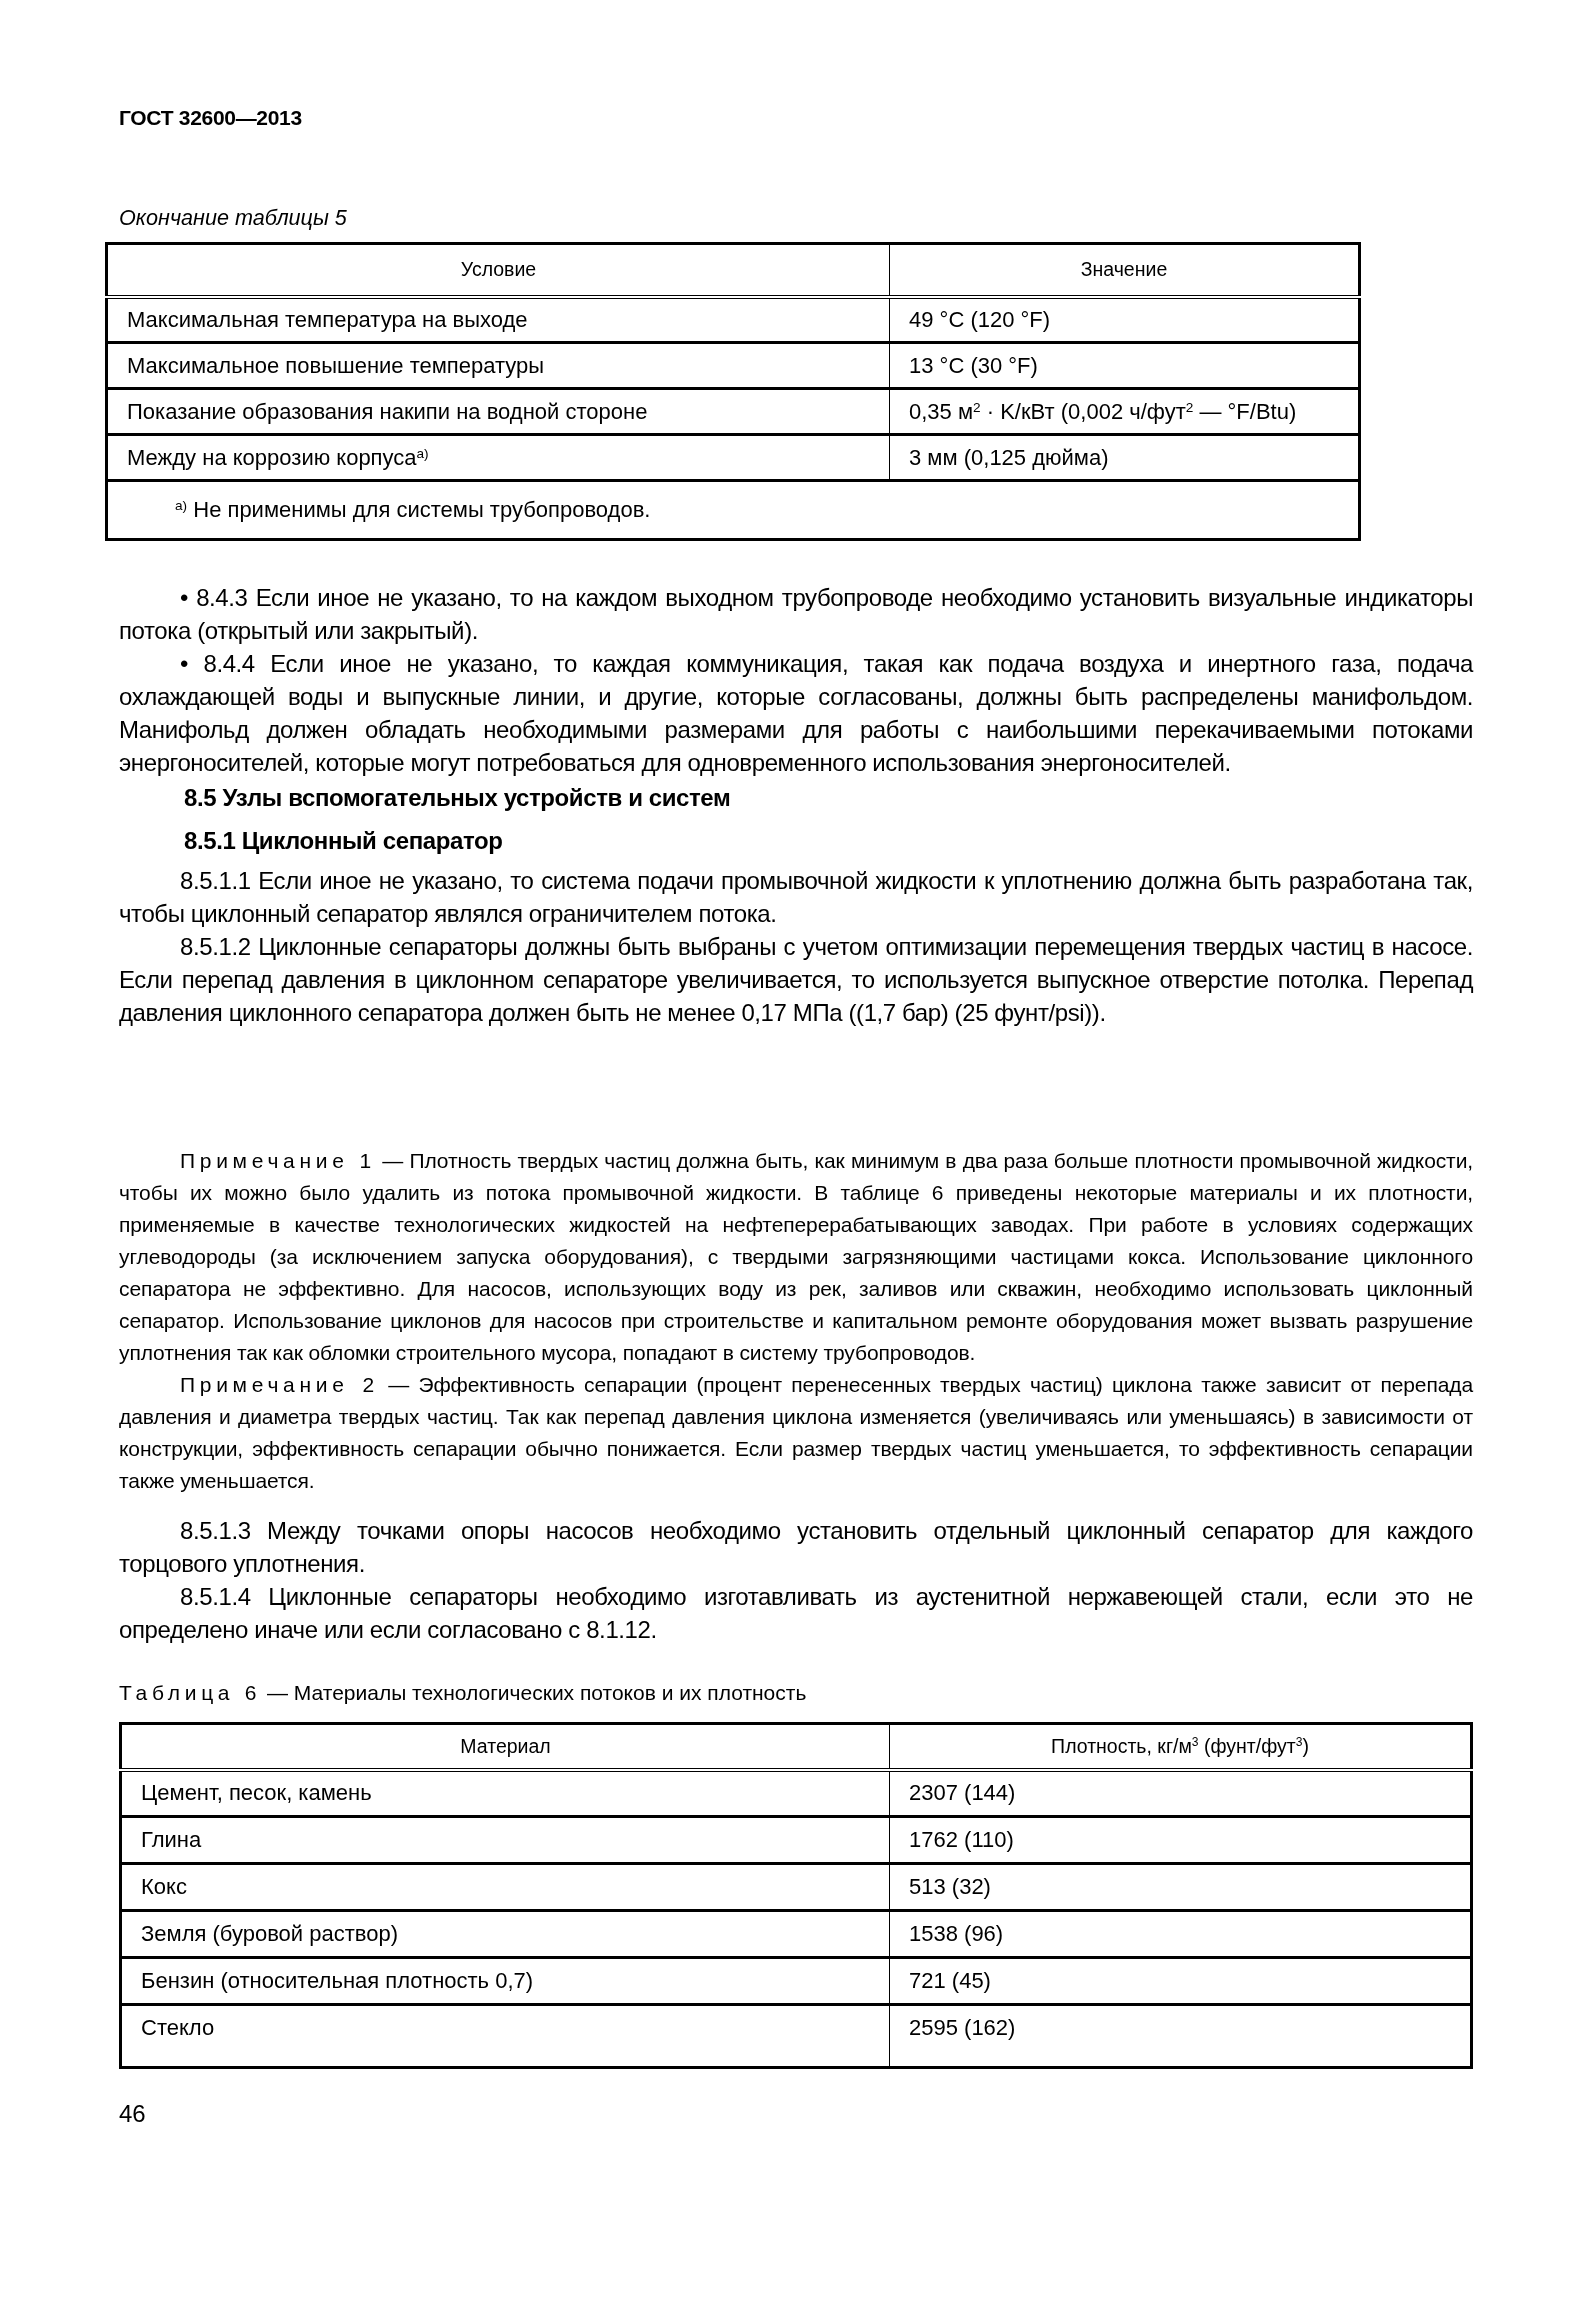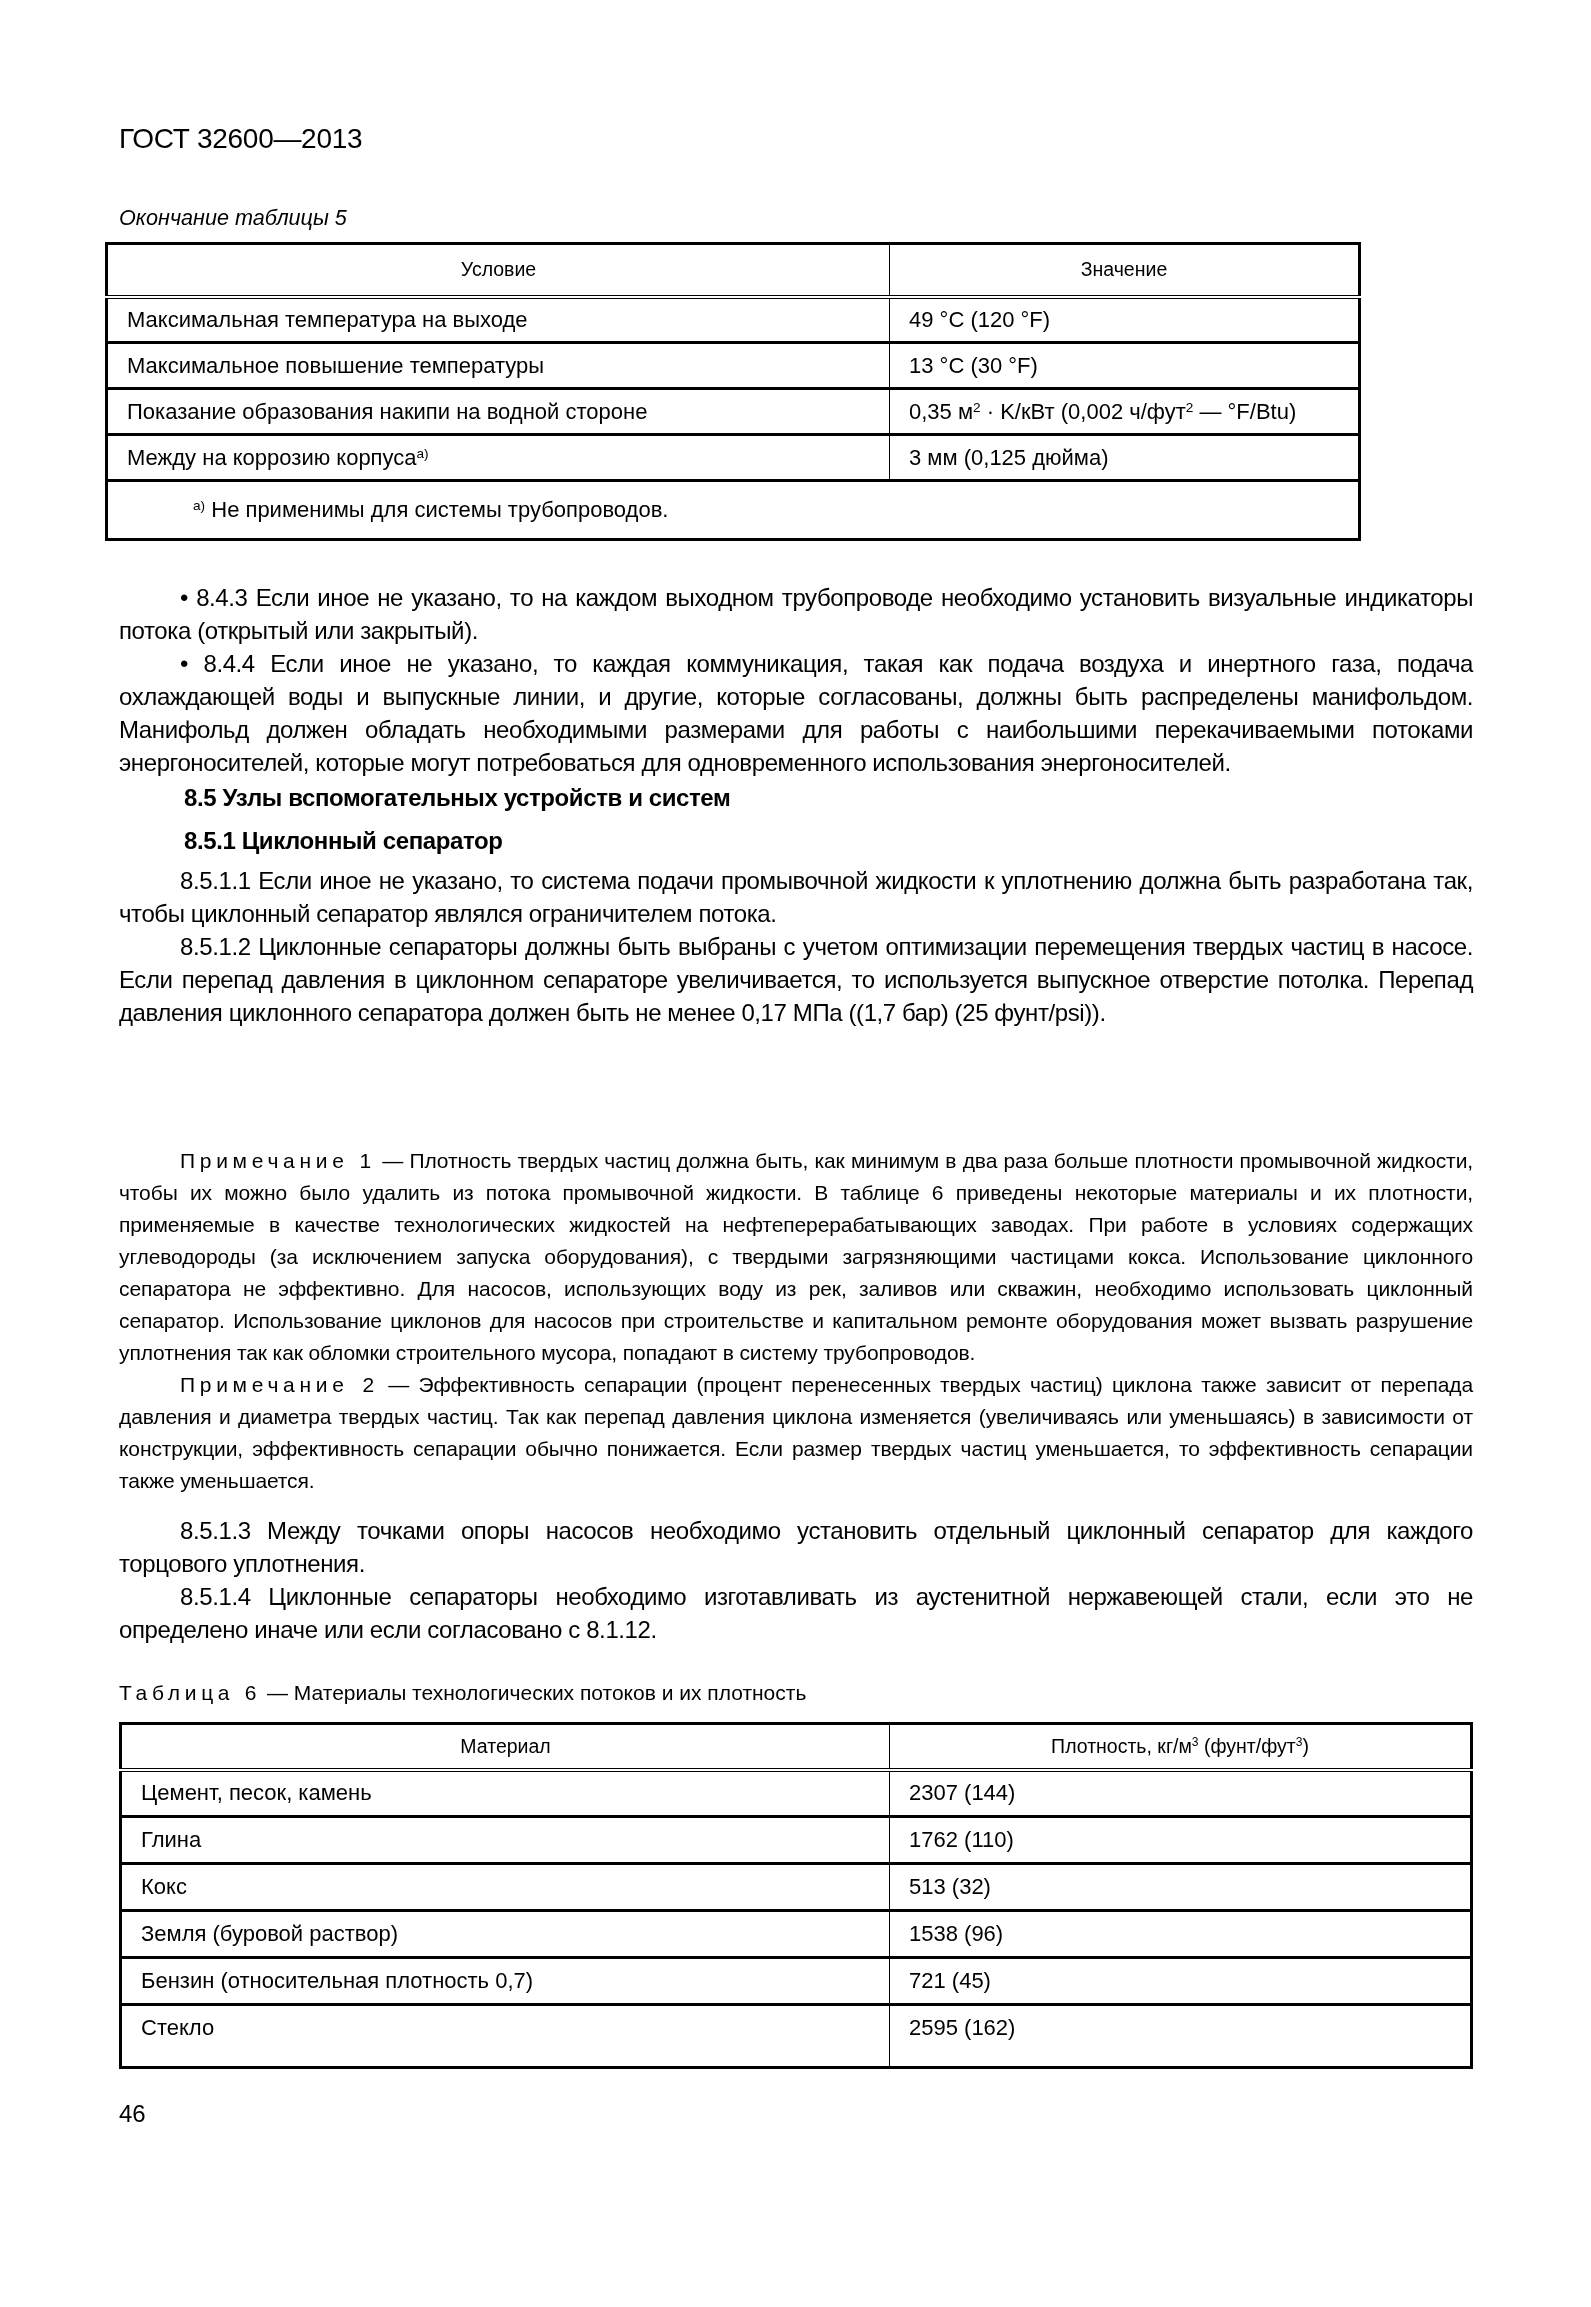--- a/index.html
+++ b/index.html
@@ -1,29 +1,29 @@
 <!DOCTYPE html>
 <html style="font-size:10.8px"><head>
 <meta charset="utf-8">
 <style>
   html, body { margin:0; padding:0; background:#ffffff; }
   body { width:1591px; height:2307px; position:relative; overflow:hidden;
          font-family:"Liberation Sans", sans-serif; color:#000; }
   .abs { position:absolute; }
-  .doc-title { left:119px; top:123px; font-size:28px; font-weight:normal; letter-spacing:-0.3px; }
+  .doc-title { left:119px; top:106px; font-size:21px; font-weight:bold; letter-spacing:-0.3px; }
   .cont-caption { left:119px; top:205px; font-size:21.6px; font-style:italic; }
 
   table.grid { position:absolute; border-collapse:collapse; font-size:22px; }
   table.grid td, table.grid th { border:1.3px solid #000; padding:0 27px; font-weight:normal; }
   table.grid { border:3.4px solid #000; }
   table.grid th { font-size:19.5px; text-align:center; }
   table.grid tr.head th { border-bottom:4px double #000; }
   table.grid tr.row td { border-top:3.4px solid #000;padding-left:19px; }
   table.grid td.val { text-align:left; }
-  table.grid td.foot { padding-left:85px; border-top:3.4px solid #000; }
+  table.grid td.foot { padding-left:67px; border-top:3.4px solid #000; }
   sup { font-size:0.62em; vertical-align:0.55em; line-height:0; }
 
   #t5 { left:105px; top:242px; width:1256px; }
   #t5 col.c1 { width:783px; }
   #t5 tr.head { height:53px; }
   #t5 tr.row { height:46px; }
   #t5 tr.footrow { height:59px; }
 
   .body-text { position:absolute; left:119px; width:1354px; font-size:24px; line-height:33px;
                text-align:justify; letter-spacing:-0.4px; }

